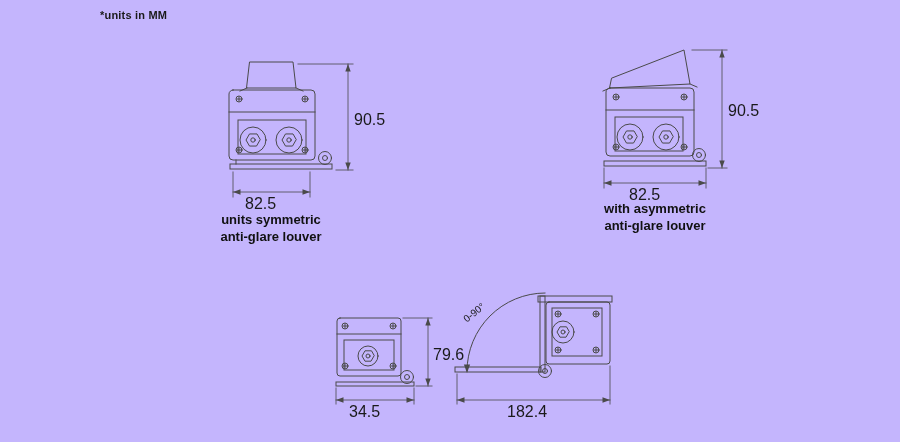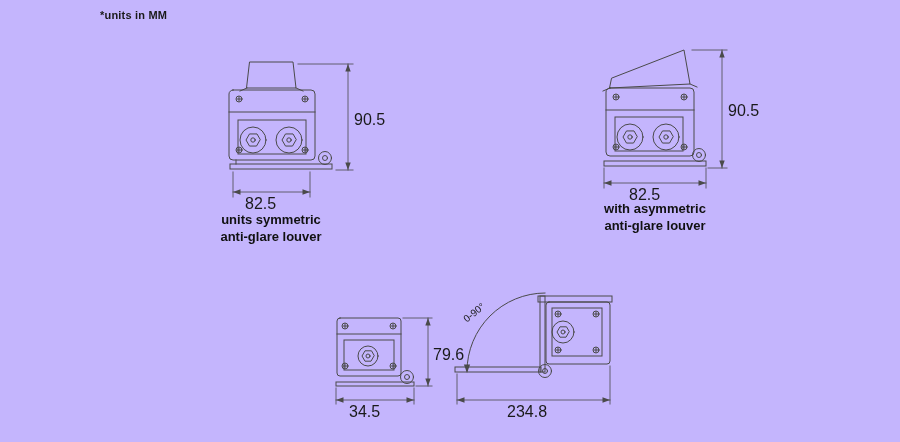--- a/index.html
+++ b/index.html
@@ -181,15 +181,15 @@
   <div class="dim-label center" style="left:629px; top:186px; width:52px;">82.5</div>
   <div class="caption" style="left:590px; top:201px; width:130px;">
     <div>with asymmetric</div>
     <div>anti-glare louver</div>
   </div>
 
   <div class="dim-label" style="left:433px; top:346px;">79.6</div>
   <div class="dim-label center" style="left:349px; top:403px; width:52px;">34.5</div>
 
   <div class="angle-label" style="left:462px; top:307px;">0-90°</div>
-  <div class="dim-label center" style="left:507px; top:403px; width:52px;">234.8</div>
+  <div class="dim-label center" style="left:507px; top:403px; width:52px;">182.4</div>
 
 </div>
 
 </body></html>

